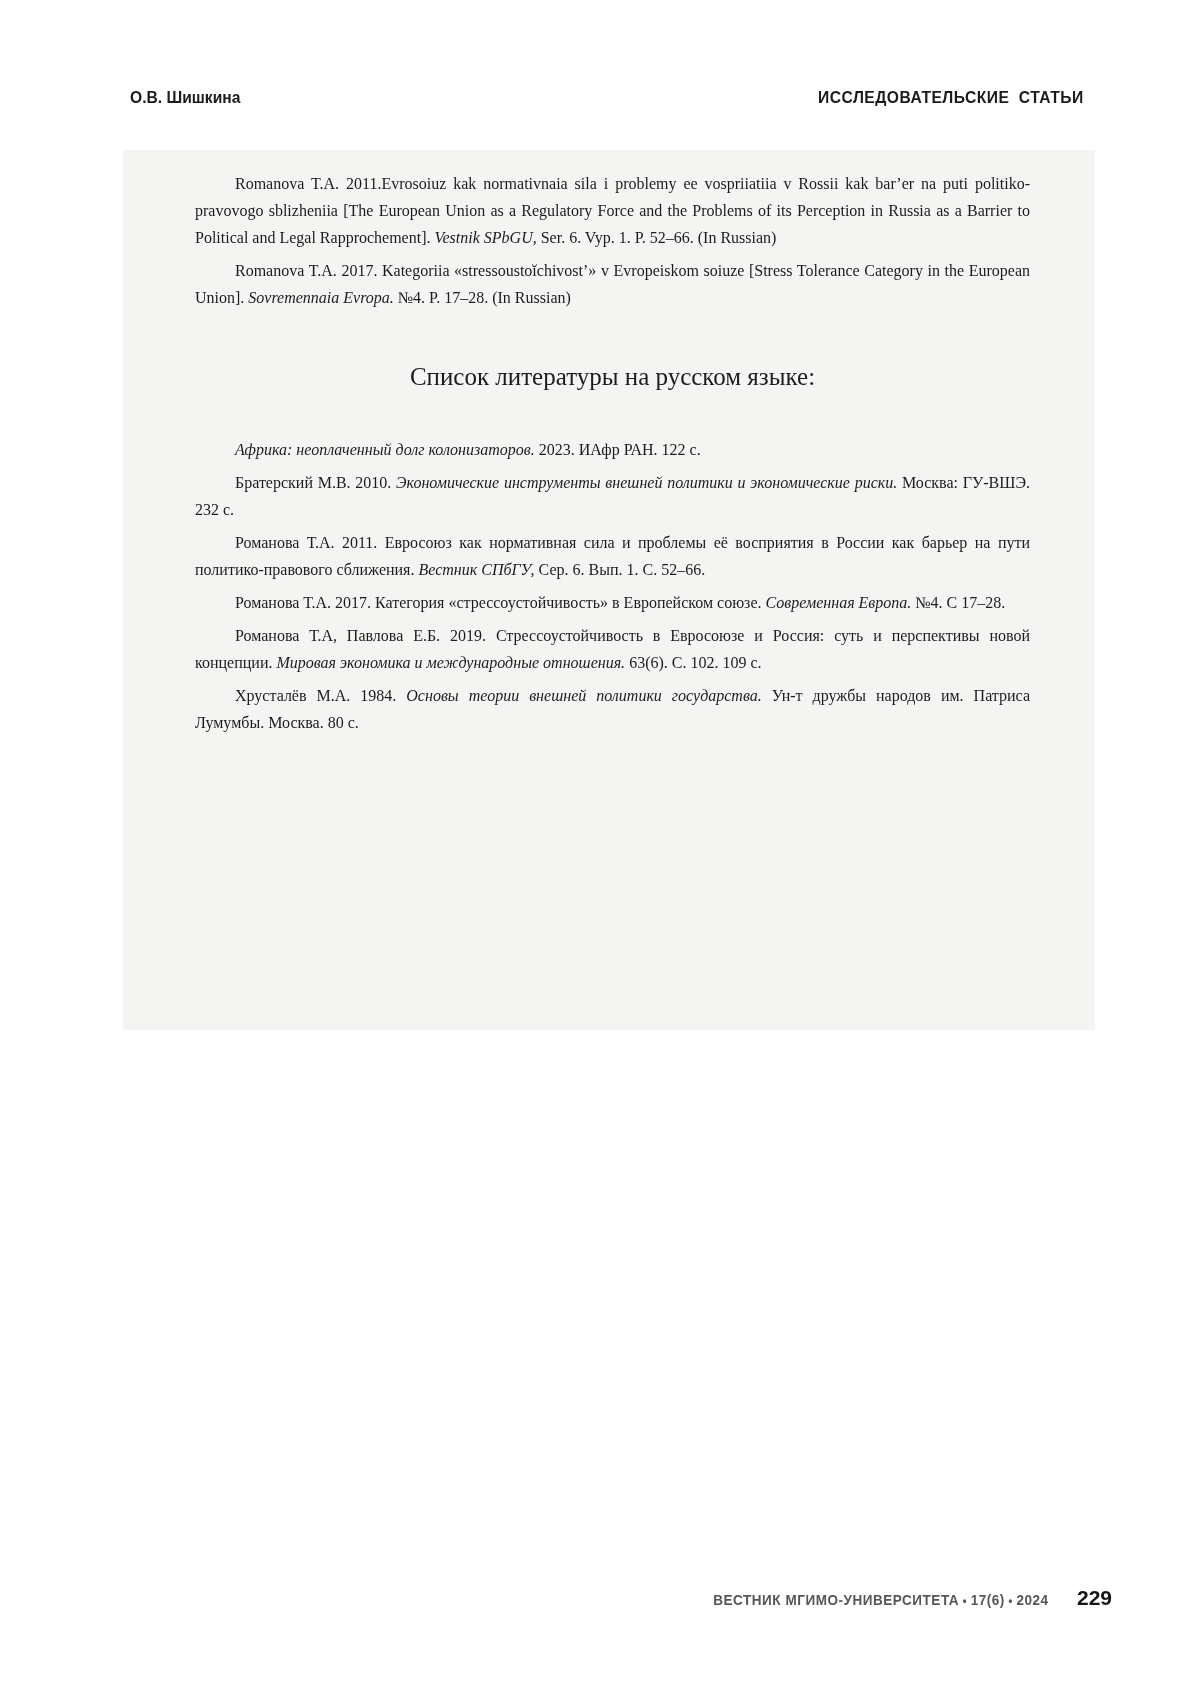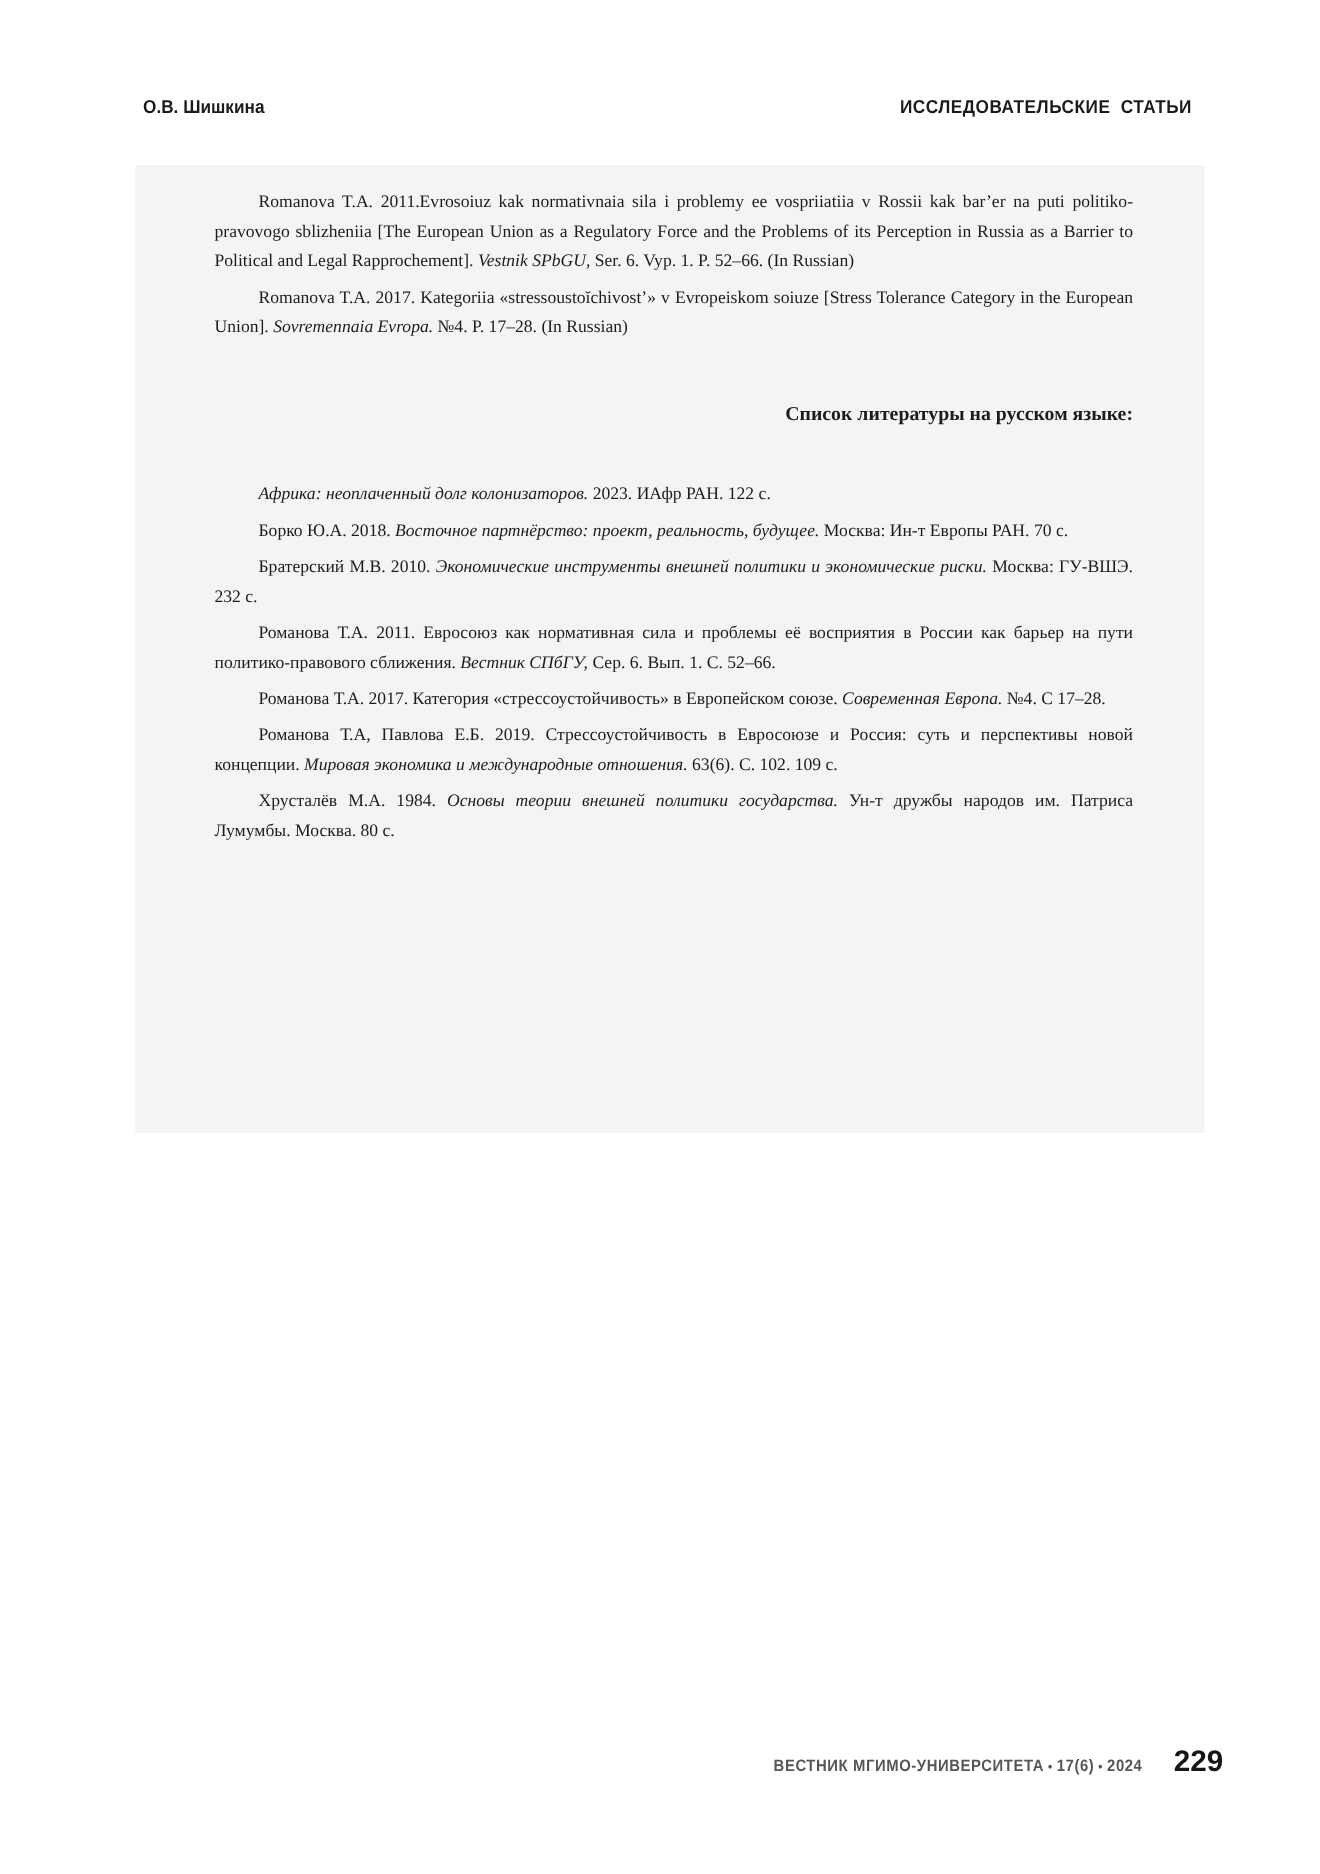--- a/index.html
+++ b/index.html
@@ -35,41 +35,41 @@
     padding:20px 65px 60px 72px;
   }
   .refs p.ref{
     font-size:16px;line-height:27px;
     text-align:justify;text-indent:40px;
     margin:0 0 6px 0;
   }
   .refs p.ref:last-child{margin-bottom:0;}
   .it{font-style:italic;}
   .list-heading{
-    font-size:18px;font-weight:700;line-height:27px;
-    margin:52px 0 0 0;text-align:right;
+    font-size:25px;font-weight:400;line-height:27px;
+    margin:52px 0 0 0;text-align:center;
   }
   .refs-russian{margin-top:46px;}
   
   .page-footer{
     position:absolute;right:88px;top:1586px;
     display:flex;align-items:baseline;
     white-space:nowrap;
     justify-content:flex-end;
   }
   .journal-line{
     font-family:"Liberation Sans","DejaVu Sans",sans-serif;
     font-size:15px;font-weight:700;color:var(--footer-text,#55565a);
     letter-spacing:.6px;
     display:inline-block;transform:scaleX(.9);transform-origin:right center;
   }
   .journal-line .dot{padding:0 4px;font-size:12px;}
   .folio{
     font-family:"Liberation Sans","DejaVu Sans",sans-serif;
-    font-size:27px;font-weight:700;color:#161616;
+    font-size:21px;font-weight:700;color:#161616;
     margin-left:28px;
   }
 </style>
 </head>
 <body>
 
 <div class="page">
 
   <div class="running-head">
     <span class="rh-left">О.В. Шишкина</span>
@@ -80,21 +80,20 @@
 
     <div class="refs refs-latin">
         <p class="ref"><span>Romanova T.A. 2011.Evrosoiuz kak normativnaia sila i problemy ee vospriiatiia v Rossii kak bar’er na puti politiko-pravovogo sblizheniia [The European Union as a Regulatory Force and the Problems of its Perception in Russia as a Barrier to Political and Legal Rapprochement]. </span><span class="it">Vestnik SPbGU,</span><span> Ser. 6. Vyp. 1. P. 52–66. (In Russian)</span></p>
         <p class="ref"><span>Romanova T.A. 2017. Kategoriia «stressoustoĭchivost’» v Evropeiskom soiuze [Stress Tolerance Category in the European Union]. </span><span class="it">Sovremennaia Evropa.</span><span> №4. P. 17–28. (In Russian)</span></p>
       </div>
 
     <h2 class="list-heading">Список литературы на русском языке:</h2>
 
     <div class="refs refs-russian">
         <p class="ref"><span class="it">Африка: неоплаченный долг колонизаторов.</span><span> 2023. ИАфр РАН. 122 с.</span></p>
-        <p class="ref"><span>Борко Ю.А. 2018. </span><span class="it">Восточное партнёрство: проект, реальность, будущее.</span><span> Москва: Ин-т Европы РАН. 70 с.</span></p>
         <p class="ref"><span>Братерский М.В. 2010. </span><span class="it">Экономические инструменты внешней политики и экономические риски.</span><span> Москва: ГУ-ВШЭ. 232 с.</span></p>
         <p class="ref"><span>Романова Т.А. 2011. Евросоюз как нормативная сила и проблемы её восприятия в России как барьер на пути политико-правового сближения. </span><span class="it">Вестник СПбГУ,</span><span> Сер. 6. Вып. 1. С. 52–66.</span></p>
         <p class="ref"><span>Романова Т.А. 2017. Категория «стрессоустойчивость» в Европейском союзе. </span><span class="it">Современная Европа.</span><span> №4. С 17–28.</span></p>
         <p class="ref"><span>Романова Т.А, Павлова Е.Б. 2019. Стрессоустойчивость в Евросоюзе и Россия: суть и перспективы новой концепции. </span><span class="it">Мировая экономика и международные отношения.</span><span> 63(6). С. 102. 109 с.</span></p>
         <p class="ref"><span>Хрусталёв М.А. 1984. </span><span class="it">Основы теории внешней политики государства.</span><span> Ун-т дружбы народов им. Патриса Лумумбы. Москва. 80 с.</span></p>
       </div>
 
   </div>
 
   <div class="page-footer">

